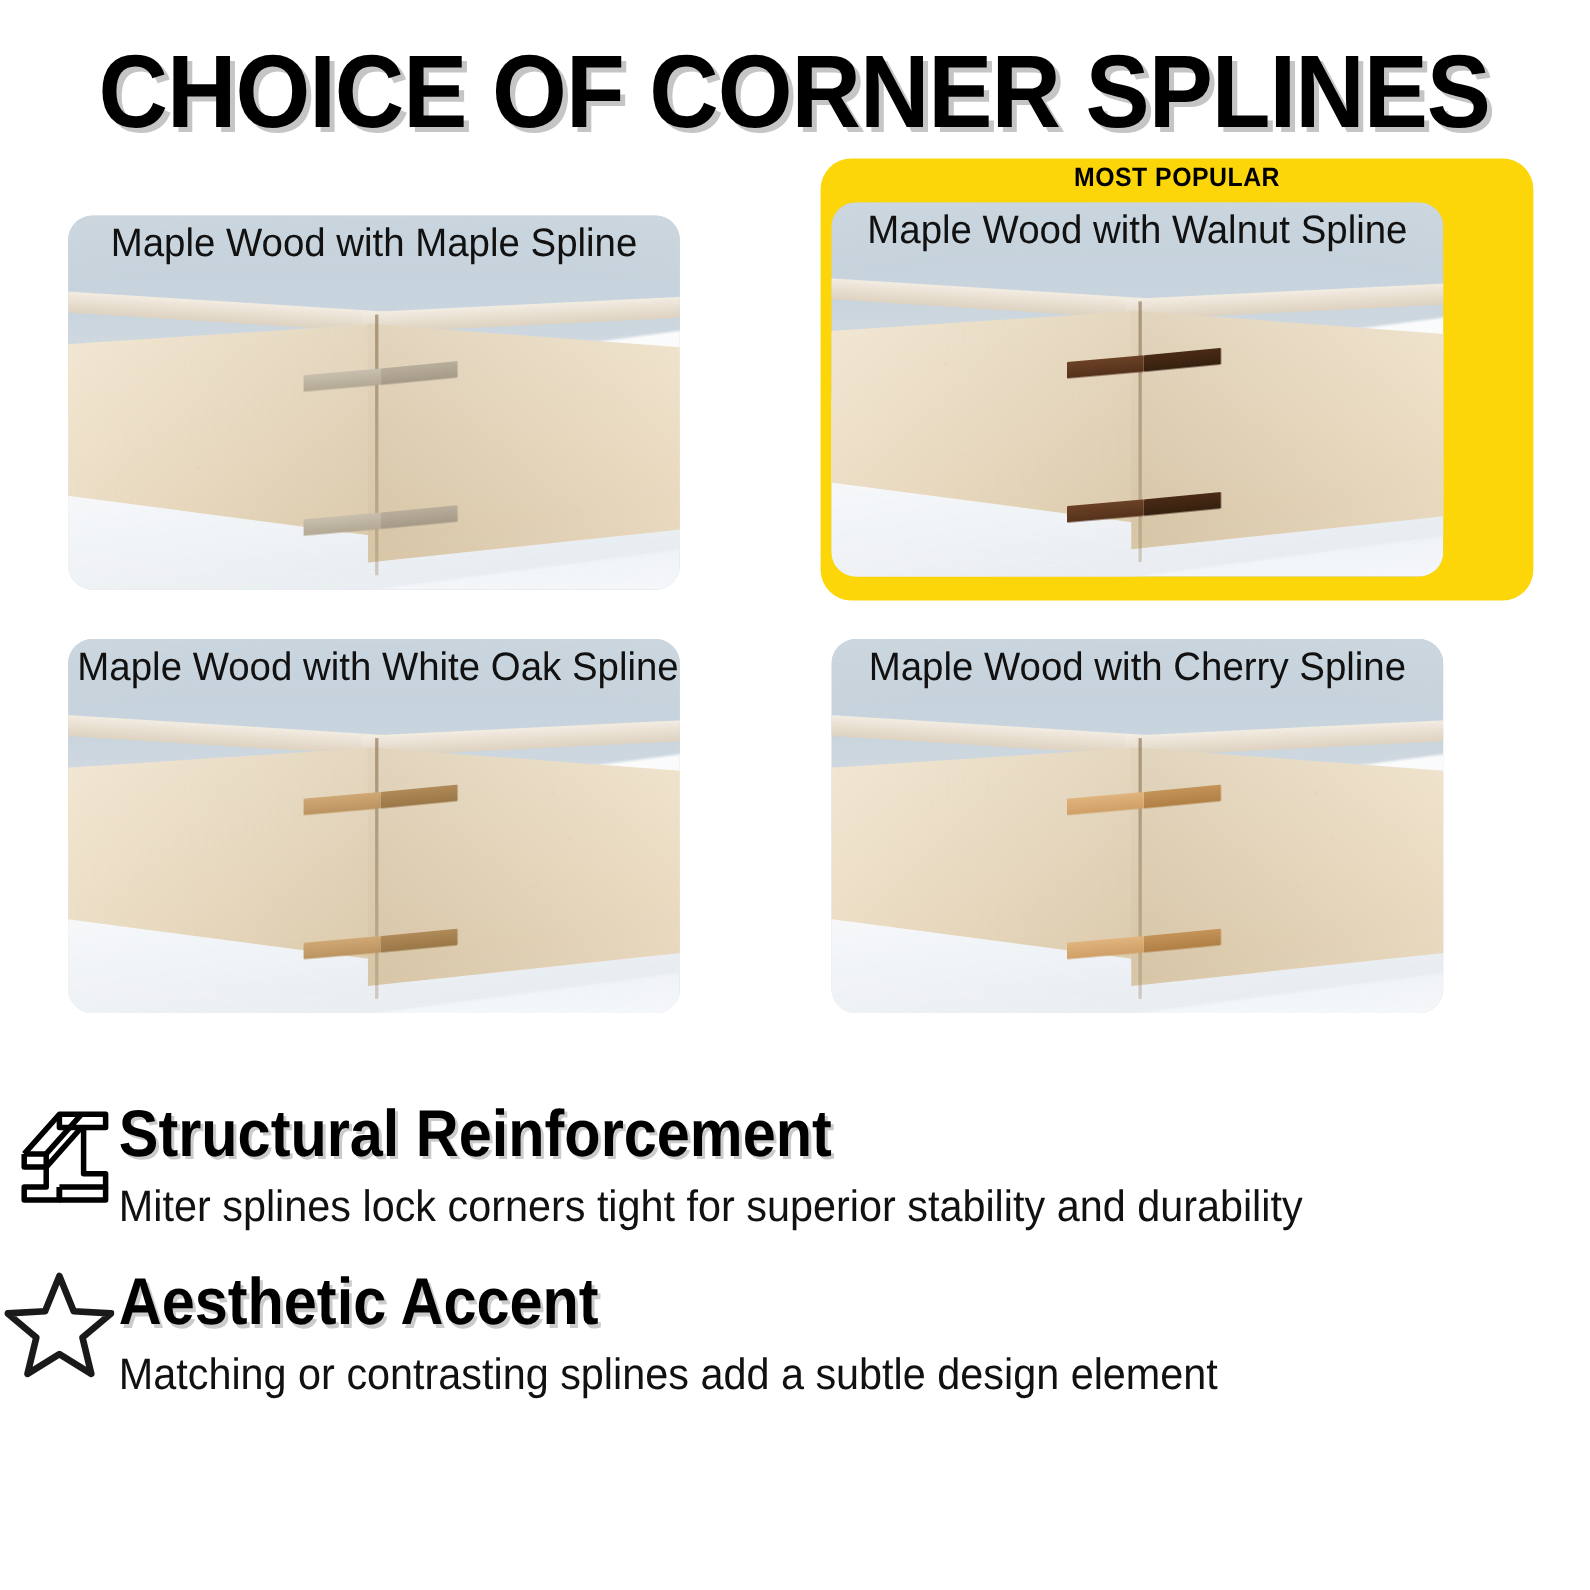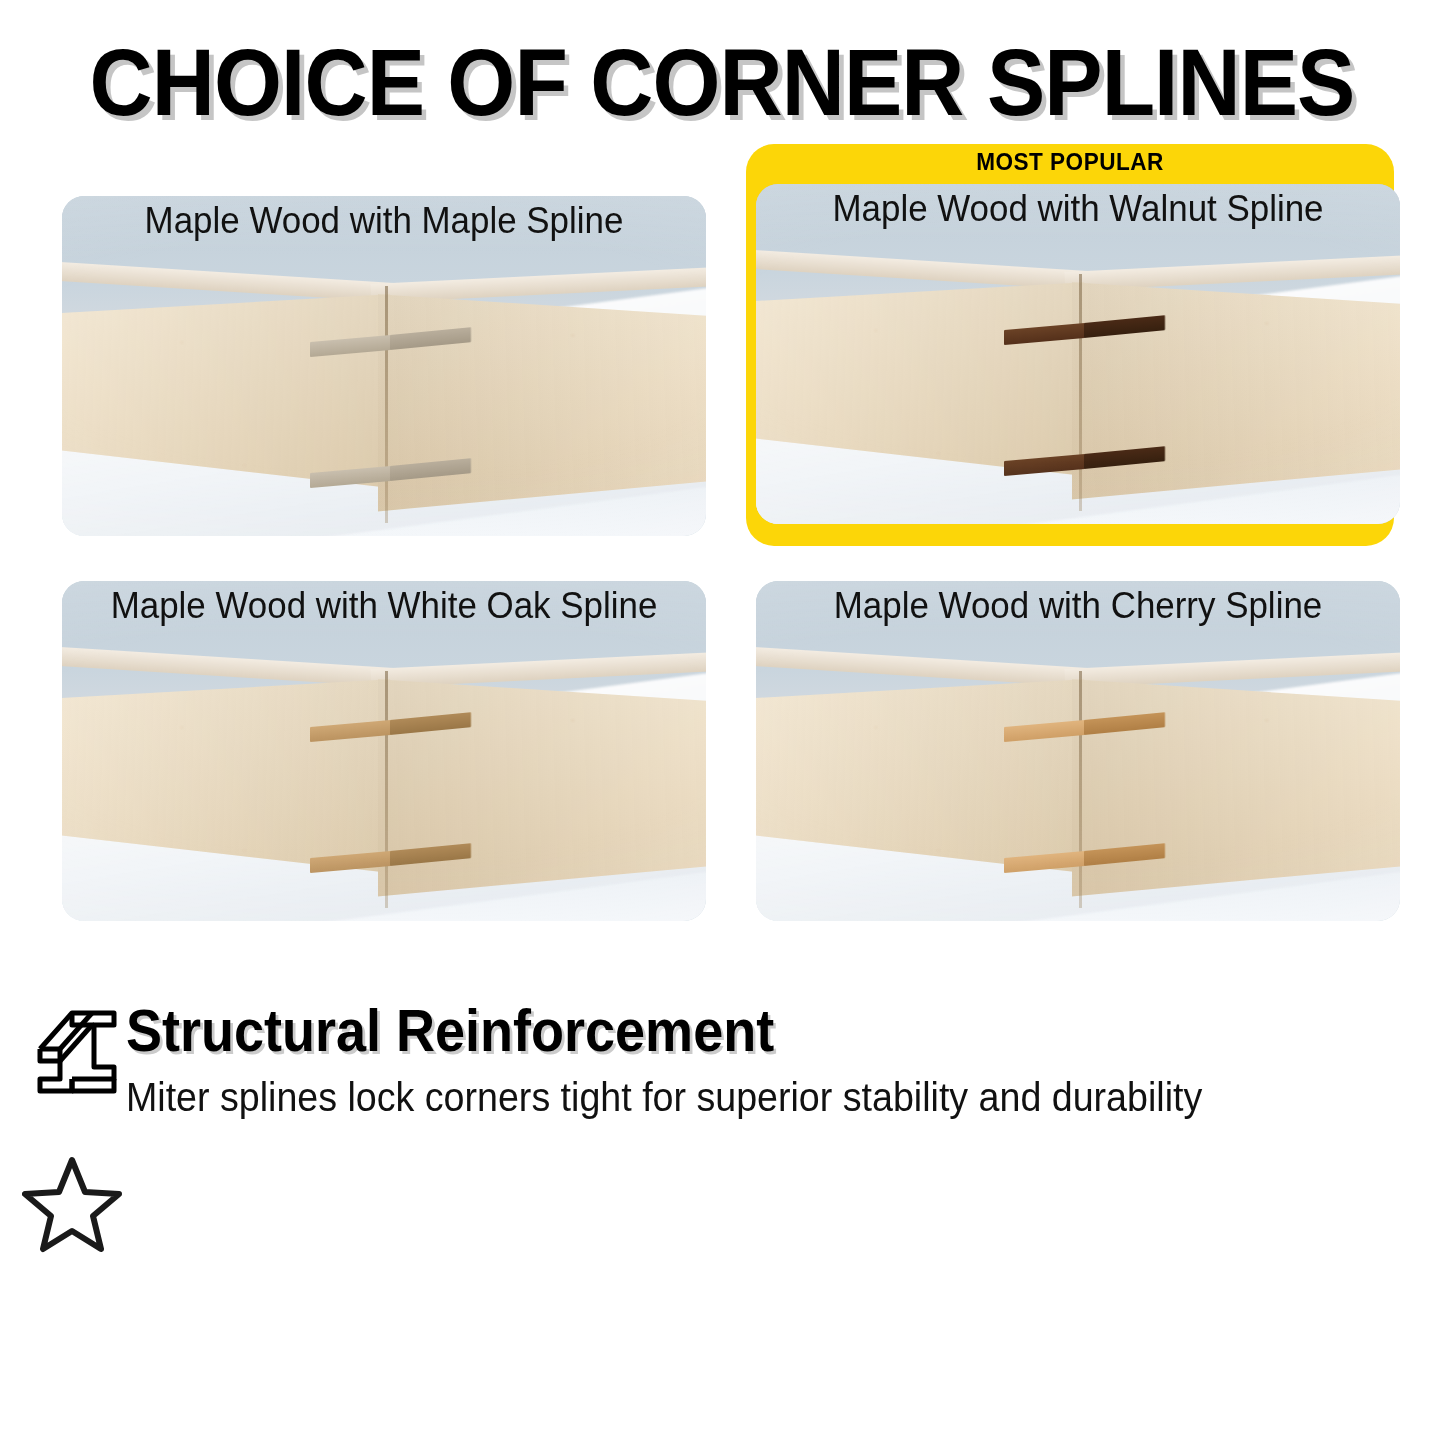--- a/index.html
+++ b/index.html
@@ -61,21 +61,21 @@
     font-size:24px;
     font-weight:bold;
     letter-spacing:0.5px;
     color:#000;
     transform:scaleX(0.94);
   }
 
   
   .photo{
     position:relative;
-    width:644px;
+    width:556px;
     height:340px;
     border-radius:22px;
     overflow:hidden;
     background:#c7d3dc;
   }
 
   
   .bg-wall{
     position:absolute; inset:0;
     background:
@@ -243,21 +243,20 @@
 
   
   .features{
     position:absolute;
     left:0; top:995px;
     width:1445px;
   }
   .feature{
     display:flex;
     align-items:flex-start;
-    padding-left:18px;
     margin-bottom:28px;
   }
   .feat-icon{
     width:108px;
     min-width:108px;
     height:110px;
     display:flex;
     align-items:flex-start;
     justify-content:center;
     padding-top:6px;
@@ -429,15 +428,19 @@
       <div class="feat-desc">Miter splines lock corners tight for superior stability and durability</div>
     </div>
   </div>
 
   <div class="feature">
     <div class="feat-icon">
       <svg width="100" height="100" viewBox="0 0 100 100" fill="none" stroke="#1a1a1a" stroke-width="6" stroke-linejoin="round">
         <polygon points="50,6 63,38 97,40 71,62 79,95 50,77 21,95 29,62 3,40 37,38"></polygon>
       </svg>
     </div>
+    <div class="feat-text">
+      <div class="feat-title">Aesthetic Accent</div>
+      <div class="feat-desc">Matching or contrasting splines add a subtle design element</div>
+    </div>
   </div>
 
 </div>
 
 </body></html>

